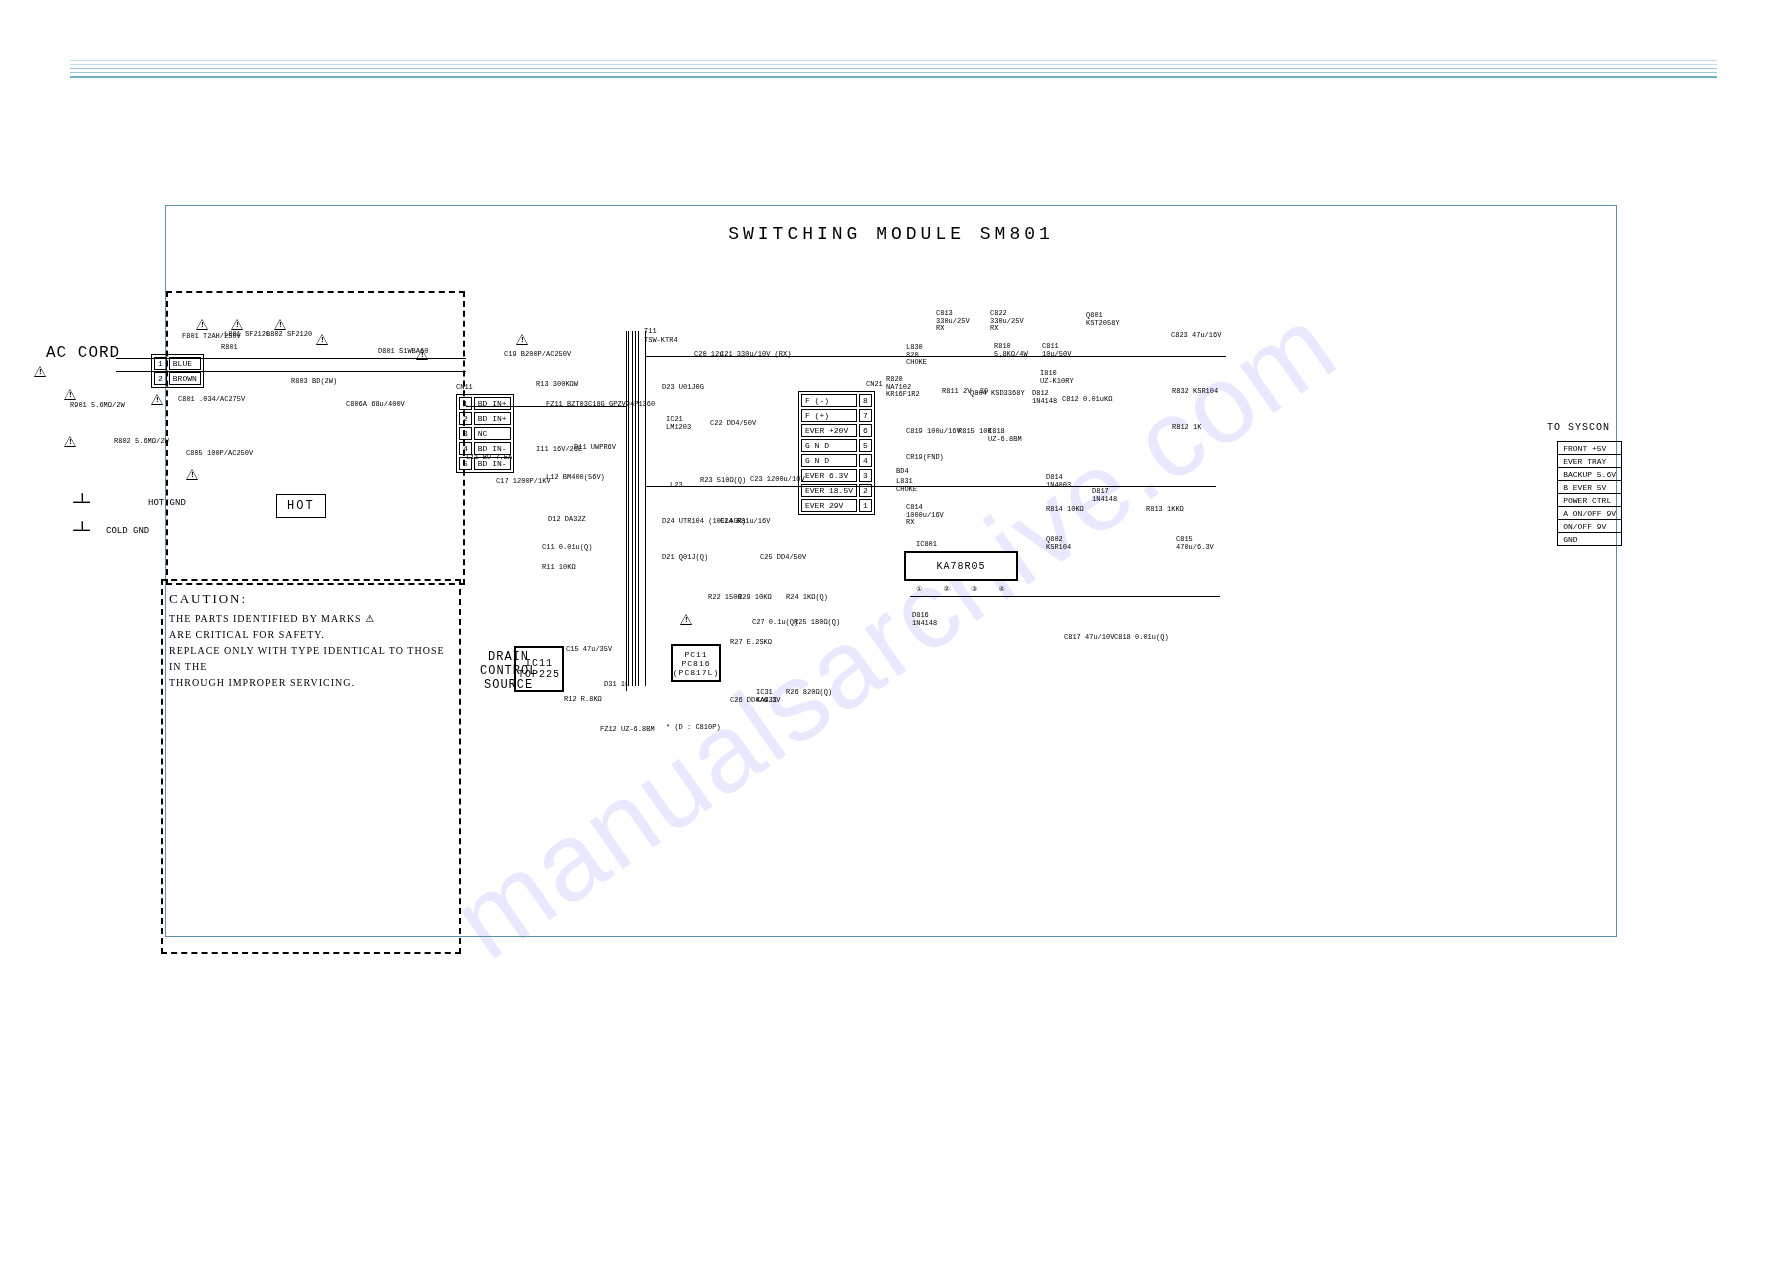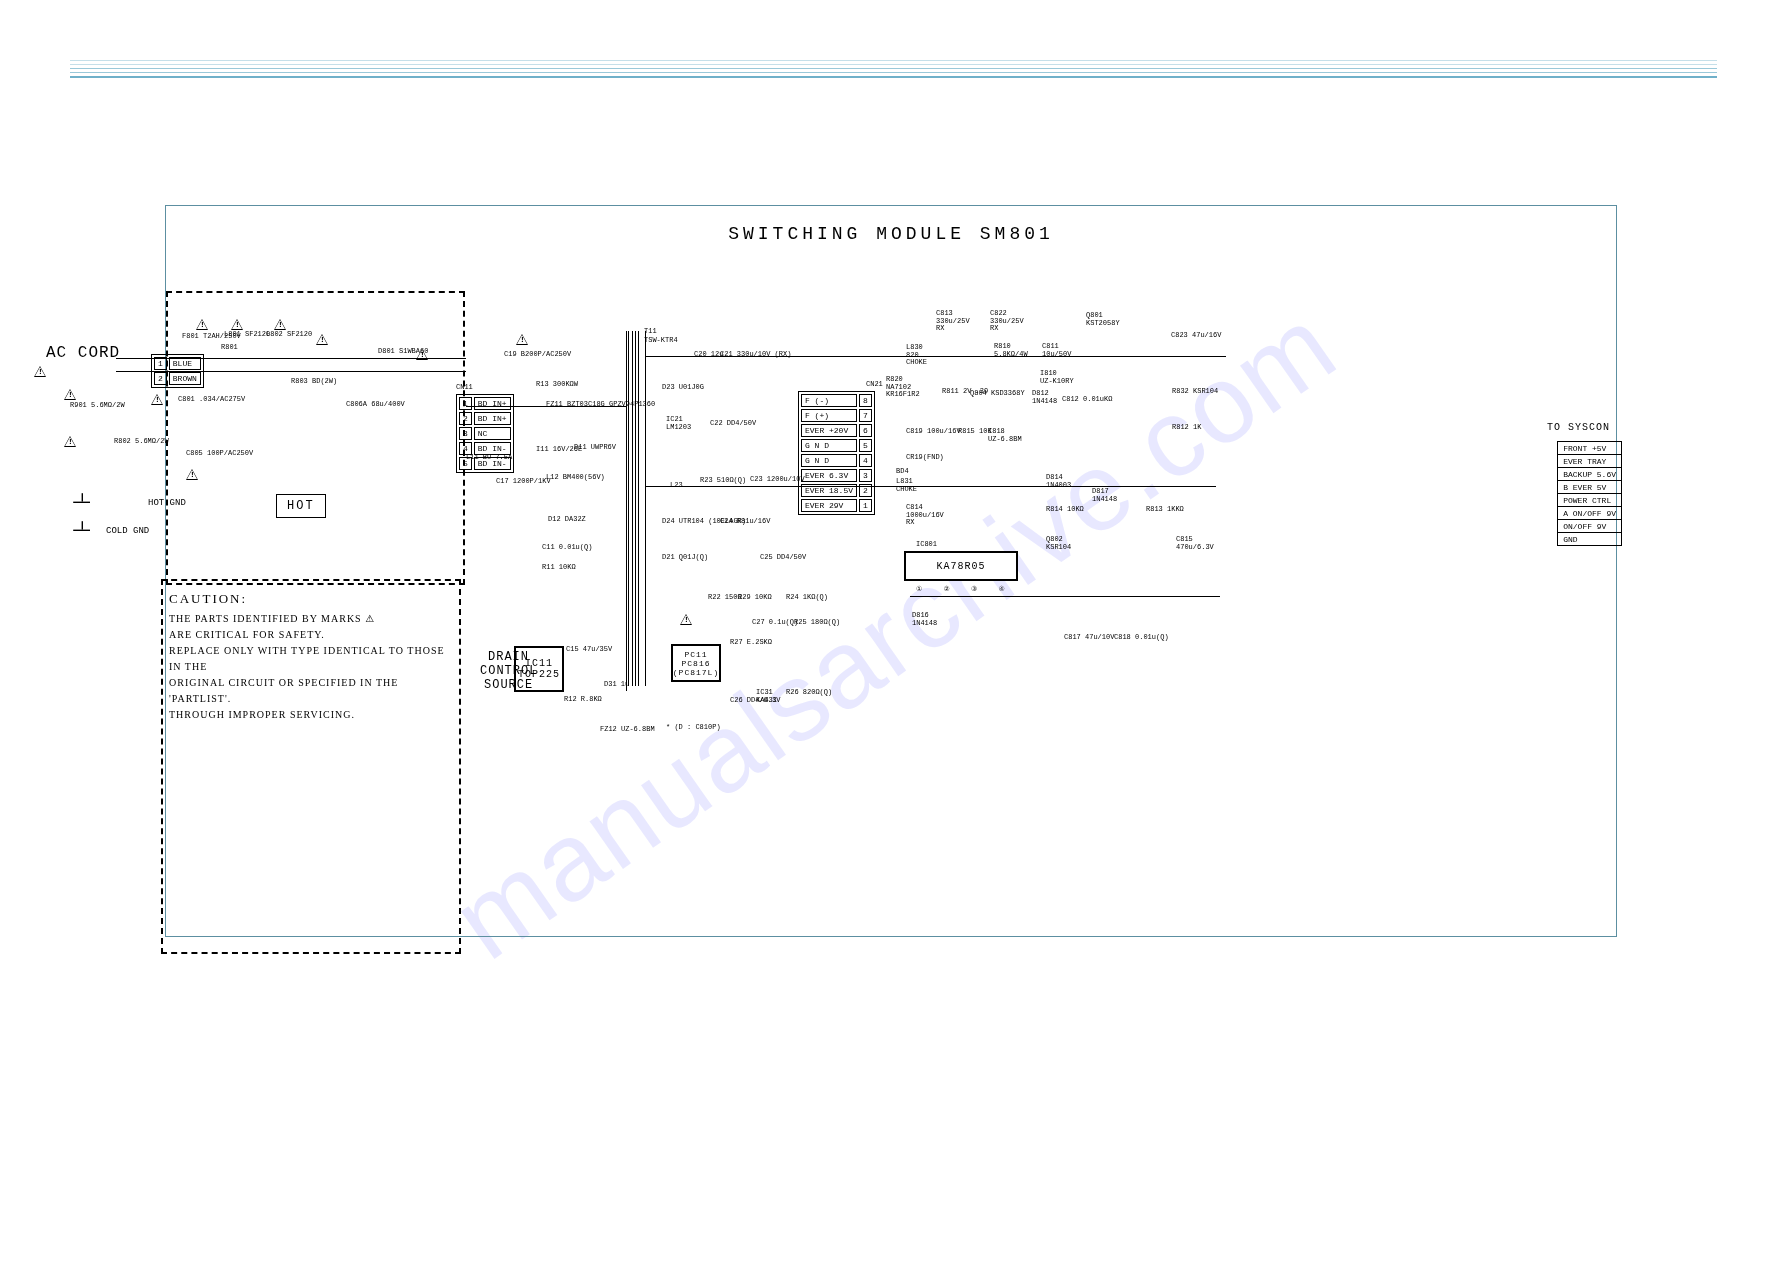--- a/index.html
+++ b/index.html
@@ -200,21 +200,20 @@
 
 
   <div class="module-box power-module"></div>
 
   <div class="caution-box">
     <div class="hdr">CAUTION:</div>
     <div class="body">
       <div>THE PARTS IDENTIFIED BY MARKS ⚠</div>
       <div>ARE CRITICAL FOR SAFETY.</div>
       <div>REPLACE ONLY WITH TYPE IDENTICAL TO THOSE IN THE</div>
-      <div>ORIGINAL CIRCUIT OR SPECIFIED IN THE 'PARTLIST'.</div>
       <div>THROUGH IMPROPER SERVICING.</div>
     </div>
   </div>
 
   <div class="label big" style="left:-120px; top:138px;">AC CORD</div>
   <table class="conn-table small" style="left:-15px; top:148px;">
     <tbody id="ac-conn-body">
         <tr>
           <td>1</td>
           <td>BLUE</td>

